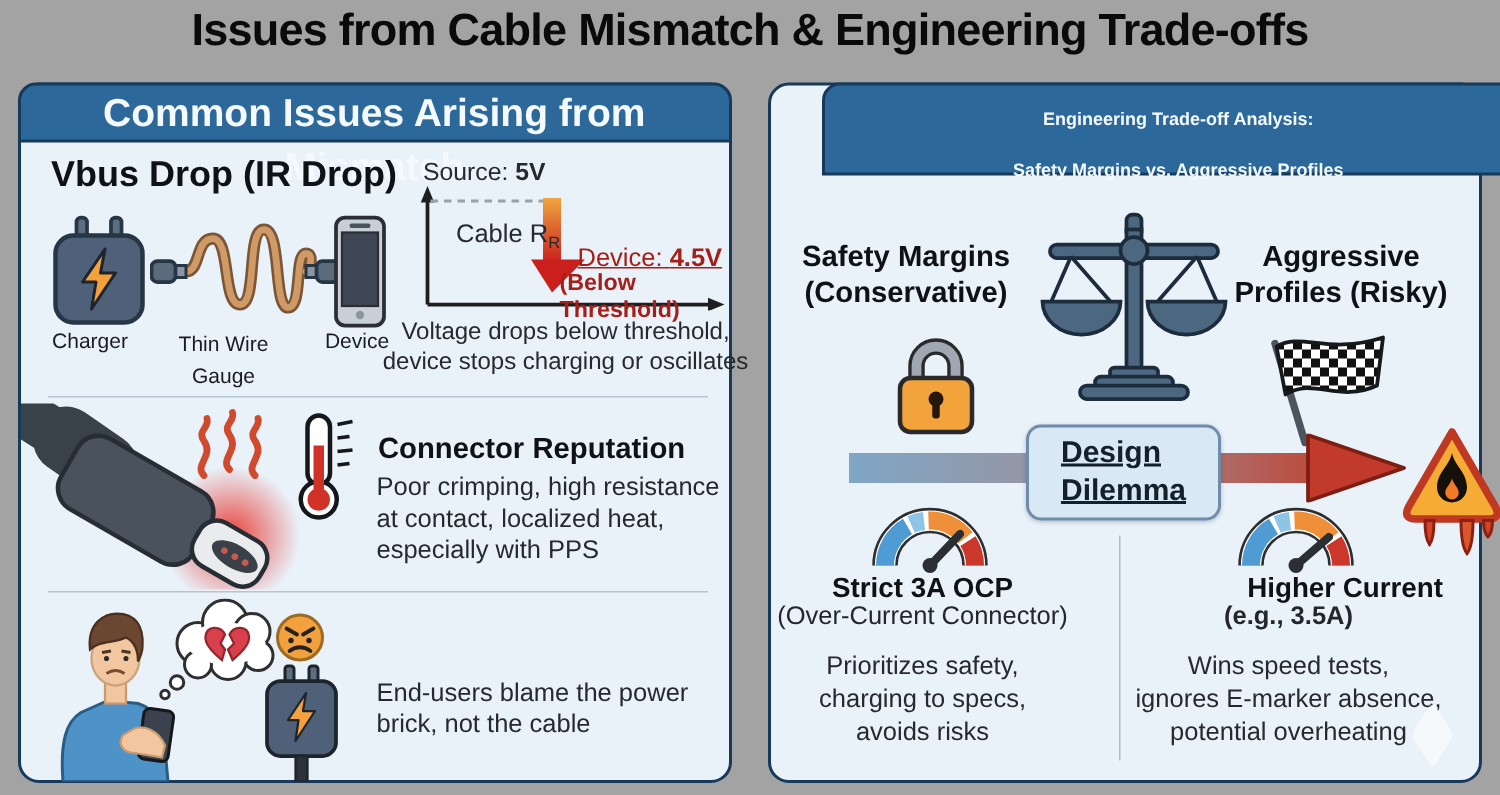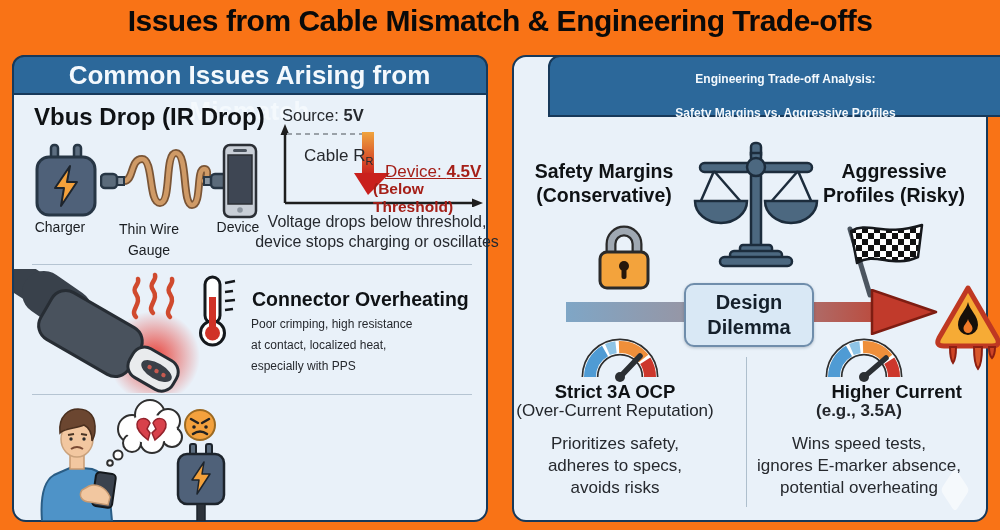--- a/index.html
+++ b/index.html
@@ -1,49 +1,49 @@
 <!DOCTYPE html>
 <html><head>
 <meta charset="utf-8">
 <style>
   html,body{margin:0;padding:0;background:#fff;}
-  .canvas{position:relative;width:1000px;height:530px;background:#f97316;overflow:hidden;
+  .canvas{position:relative;width:1000px;height:530px;background:#a3a3a3;overflow:hidden;
           font-family:"Liberation Sans",sans-serif;color:#14181d;}
   .title{position:absolute;left:0;top:4px;width:100%;text-align:center;
          font-size:30px;font-weight:700;letter-spacing:-0.5px;color:#0a0a0a;}
   .panel{position:absolute;top:55px;width:476px;height:467px;background:#e9f1f9;
          border:2.5px solid #17395a;border-radius:14px;box-sizing:border-box;}
   .panel-left{left:12px;}
   .panel-right{left:512px;}
   .panel-header{position:absolute;left:-2.5px;top:-2.5px;width:476px;background:#2c689a;
                 border:2.5px solid #17395a;border-radius:12px 12px 0 0;box-sizing:border-box;
                 color:#f4f9fd;font-weight:700;text-align:center;}
   .hdr-left{height:40px;line-height:36px;font-size:26px;}
   .hdr-right{height:62px;font-size:12px;line-height:34px;padding-top:5px;white-space:pre-line;margin-left:36px;}
   .abs{position:absolute;}
   .pre{white-space:pre-line;}
   .h1b{font-size:24px;font-weight:700;color:#0f1215;}
   .h2b{font-size:19.5px;font-weight:700;color:#0f1215;}
-  .body-txt{font-size:12px;line-height:21px;color:#26292e;}
+  .body-txt{font-size:17px;line-height:21px;color:#26292e;}
   .lbl{font-size:14px;color:#1a1d21;text-align:center;}
   .divider{position:absolute;height:0;border-top:1.5px solid #b5c4d2;}
   .vdivider{position:absolute;width:0;border-left:1.5px solid #aebfcd;}
   .graph-txt{font-size:16.5px;color:#26292e;}
   .red-txt{color:#a51f18;font-size:17px;}
   .red-sm{color:#a51f18;font-size:15.5px;font-weight:700;}
   .bold{font-weight:700;}
   .caption{font-size:16px;line-height:20px;color:#26292e;text-align:center;}
   .opt-label{font-size:19.5px;font-weight:700;line-height:24px;text-align:center;color:#0f1215;}
   .gauge-title{font-size:18.5px;font-weight:700;text-align:center;color:#0f1215;}
   .gauge-sub{font-size:17px;text-align:center;color:#23262b;}
   .points{font-size:17px;line-height:22px;text-align:center;color:#26292e;}
   .dilemma-box{position:absolute;background:#d9e8f5;border:2.5px solid #6f8dab;border-radius:10px;
                box-shadow:0 1px 3px rgba(20,40,60,.25);
-               font-size:20px;font-weight:700;line-height:25px;text-align:center;color:#15202b;
-               display:flex;align-items:center;justify-content:center;}
+               font-size:20px;font-weight:700;line-height:25px;color:#15202b;
+               display:flex;align-items:center;justify-content:center;text-decoration:underline;}
   .sparkle{position:absolute;width:26px;height:26px;background:#fff;opacity:.55;
            transform:rotate(45deg) skew(12deg,12deg);border-radius:4px;}
   sub.rsub{font-size:11px;}
   svg{display:block;}
 </style>
 </head>
 <body>
 
 <div class="canvas">
 
@@ -135,21 +135,21 @@
         <circle cx="198.5" cy="64" r="7.5" fill="#d03227"></circle>
         <rect x="195" y="28" width="7" height="34" fill="#d03227"></rect>
         <g stroke="#14181c" stroke-width="2.5">
           <line x1="211" y1="14" x2="221" y2="12"></line>
             <line x1="211" y1="23" x2="219" y2="22"></line>
           <line x1="211" y1="32" x2="221" y2="31"></line>
             <line x1="211" y1="41" x2="219" y2="40"></line>
         </g>
       </g>
     </svg>
-    <div class="abs h2b" style="left:238px;top:231px;">Connector Overheating</div>
+    <div class="abs h2b" style="left:238px;top:231px;">Connector Reputation</div>
     <div class="abs body-txt pre" style="left:237px;top:257px;">Poor crimping, high resistance
 at contact, localized heat,
 especially with PPS</div>
 
     <div class="divider" style="left:18px;top:337px;width:440px;"></div>
 
     <svg class="abs" style="left:6px;top:342px;" width="228" height="122" viewBox="0 0 228 122">
       <path d="M22,122 C20,96 24,82 34,76 L52,68 L72,70 C84,74 90,84 90,100 L92,122 Z" fill="#4e93c8" stroke="#2a5d85" stroke-width="2"></path>
       <rect x="50" y="56" width="14" height="14" fill="#f2c7a0" stroke="#c79a72" stroke-width="1.5"></rect>
       <ellipse cx="57" cy="40" rx="16" ry="18" fill="#f2c7a0" stroke="#caa27c" stroke-width="1.5"></ellipse>
@@ -189,20 +189,22 @@
           <circle cx="186" cy="28" r="1.8" fill="#222"></circle>
       </g>
       <g>
         <rect x="170" y="45" width="6" height="12" rx="2" fill="#5d6e80" stroke="#1d242c" stroke-width="2"></rect>
         <rect x="186" y="45" width="6" height="12" rx="2" fill="#5d6e80" stroke="#1d242c" stroke-width="2"></rect>
         <rect x="158" y="55" width="46" height="50" rx="9" fill="#4f6179" stroke="#1d242c" stroke-width="2.5"></rect>
         <polygon points="184,63 172,81 179,81 177,95 190,75 182,75" fill="#f4a13b" stroke="#1d242c" stroke-width="1.5" stroke-linejoin="round"></polygon>
         <rect x="177" y="105" width="8" height="17" fill="#2c323a" stroke="#1d242c" stroke-width="1.5"></rect>
       </g>
     </svg>
+    <div class="abs body-txt pre" style="left:237px;top:394px;">End-users blame the power
+brick, not the cable</div>
   </section>
 
   <section class="panel panel-right">
     <div class="panel-header hdr-right">Engineering Trade-off Analysis:
 Safety Margins vs. Aggressive Profiles</div>
 
     <div class="abs opt-label pre" style="left:10px;top:102px;width:160px;">Safety Margins
 (Conservative)</div>
     <div class="abs opt-label pre" style="left:300px;top:102px;width:160px;">Aggressive
 Profiles (Risky)</div>
@@ -284,23 +286,23 @@
       <path d="M20,48 A30,30 0 0 1 80,48" fill="none" stroke="#fff" stroke-width="13.5"></path>
       <path d="M20,48 A30,30 0 0 1 35,22" fill="none" stroke="#4f9bd4" stroke-width="12"></path>
       <path d="M37.4,20.6 A30,30 0 0 1 46,18.3" fill="none" stroke="#8ec4e6" stroke-width="12"></path>
       <path d="M49,18 A30,30 0 0 1 73.6,29.5" fill="none" stroke="#ef8f3a" stroke-width="12"></path>
       <path d="M75.3,31.7 A30,30 0 0 1 80,48" fill="none" stroke="#cc372c" stroke-width="12"></path>
       <line x1="50" y1="48" x2="72" y2="29" stroke="#2b2f33" stroke-width="5.5" stroke-linecap="round"></line>
       <circle cx="50" cy="48" r="5" fill="#2b2f33"></circle>
     </svg>
 
     <div class="abs gauge-title" style="left:-2px;top:324px;width:206px;">Strict 3A OCP</div>
-    <div class="abs gauge-sub" style="left:-2px;top:344px;width:206px;">(Over-Current Reputation)</div>
+    <div class="abs gauge-sub" style="left:-2px;top:344px;width:206px;">(Over-Current Connector)</div>
     <div class="abs points pre" style="left:-2px;top:376px;width:206px;">Prioritizes safety,
-adheres to specs,
+charging to specs,
 avoids risks</div>
 
     <div class="abs gauge-title" style="left:242px;top:324px;width:206px;text-align:right;">Higher Current</div>
     <div class="abs gauge-sub" style="left:242px;top:344px;width:206px;font-weight:bold;">(e.g., 3.5A)</div>
     <div class="abs points pre" style="left:242px;top:376px;width:206px;">Wins speed tests,
 ignores E-marker absence,
 potential overheating</div>
 
     <div class="vdivider" style="left:232px;top:300px;height:150px;"></div>
 

